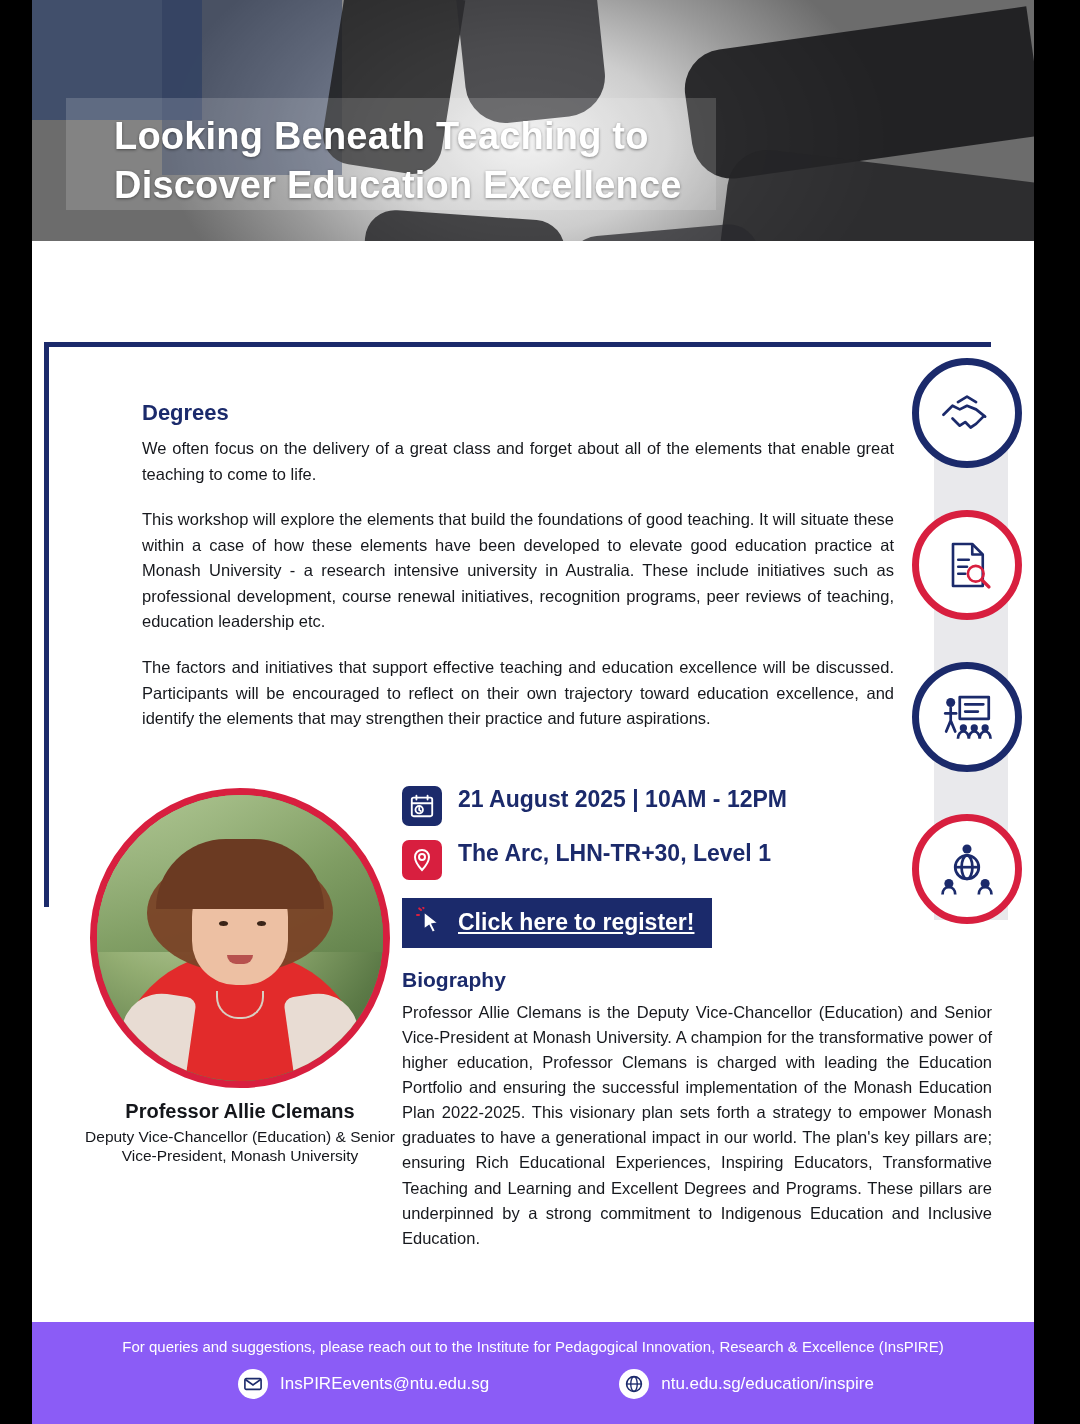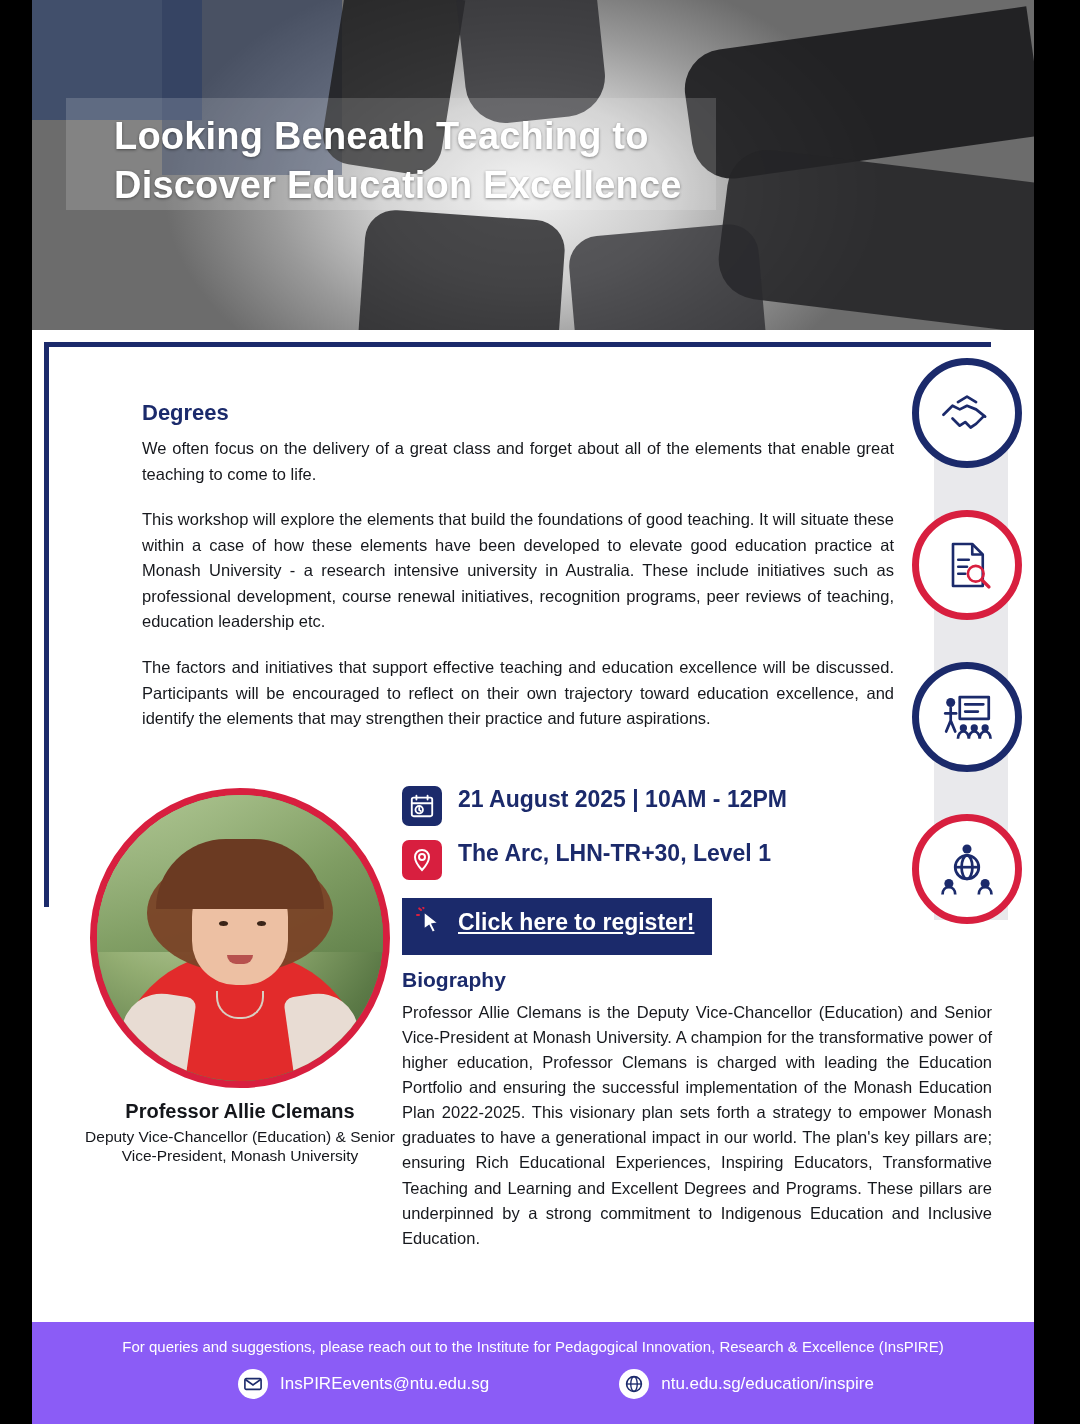--- a/index.html
+++ b/index.html
@@ -1,21 +1,21 @@
 <!DOCTYPE html>
 <html><head>
 <meta charset="utf-8">
 <style>
   html,body{margin:0;padding:0;background:#000;}
   body{width:1080px;height:1424px;overflow:hidden;font-family:"Liberation Sans",sans-serif;}
   .page{position:relative;width:1080px;height:1424px;background:#000;}
   .poster{position:absolute;left:32px;top:0;width:1002px;height:1424px;background:#ffffff;overflow:hidden;}
 
   
-  .hero{position:relative;width:1002px;height:330px;overflow:hidden;background:#0f766e;padding-left:24px;}
+  .hero{position:relative;width:1002px;height:241px;overflow:hidden;background:#0f766e;padding-left:24px;}
   .hero-photo{position:absolute;inset:0;
     background:
       radial-gradient(ellipse 360px 230px at 48% 58%, #f2f0ee 0%, #cfcdca 40%, #9b9996 70%, #6e6c6a 100%),
       linear-gradient(100deg,#7c7c7e 0%,#9a9a9b 18%,#bdbcbb 38%,#d6d4d2 50%,#a9a7a5 66%,#6f6e6d 82%,#4c4b4b 100%);
     filter:grayscale(1);
   }
   .hero-shape-a{position:absolute;left:0;top:0;width:170px;height:120px;background:#3a4a6b;opacity:.85;}
   .hero-shape-b{position:absolute;left:130px;top:0;width:180px;height:175px;background:#2d3c5c;opacity:.55;}
   .hero-arm-1{position:absolute;left:300px;top:-10px;width:120px;height:180px;background:#1d1d1f;opacity:.85;transform:rotate(9deg);border-radius:0 0 30px 30px;}
   .hero-arm-2{position:absolute;left:430px;top:-20px;width:140px;height:140px;background:#2b2b2e;opacity:.8;transform:rotate(-6deg);border-radius:0 0 40px 40px;}
@@ -47,21 +47,21 @@
   .c3{top:304px;}
   .c4{top:456px;}
 
   
   .details{position:absolute;left:370px;top:448px;width:520px;}
   .det-row{display:flex;align-items:flex-start;margin-bottom:14px;}
   .det-ico{width:40px;height:40px;border-radius:7px;display:flex;align-items:center;justify-content:center;margin-right:16px;flex:none;}
   .det-ico.navy{background:#1b2a6b;}
   .det-ico.red{background:#d81f3f;}
   .det-txt{color:#1b2a6b;font-size:23px;font-weight:bold;}
-  .register{display:inline-flex;align-items:center;background:#1b2a6b;padding:9px 18px 18px 14px;margin-top:4px;}
+  .register{display:inline-flex;align-items:center;background:#1b2a6b;padding:9px 18px 11px 14px;margin-top:4px;}
   .register .cursor{width:30px;height:30px;margin-right:12px;flex:none;}
   .register-label{color:#ffffff;font-size:23px;font-weight:bold;text-decoration:underline;}
 
   
   .speaker{position:absolute;left:48px;top:450px;width:320px;text-align:center;}
   .portrait-ring{width:300px;height:300px;border-radius:50%;border:7px solid #d81f3f;box-sizing:border-box;overflow:hidden;position:relative;background:#6e8f5a;margin:0 auto;}
   .pt-bg{position:absolute;inset:0;background:
       radial-gradient(circle at 30% 22%, #cfe0b8 0%, #93ad72 40%, #5c7a47 75%, #3f5a31 100%);}
   .pt-bg2{position:absolute;left:-10%;top:-5%;width:120%;height:60%;background:linear-gradient(160deg,#b9cf9c,#7f9d63 60%,#5f7f49);opacity:.9;}
   .pt-body{position:absolute;left:50%;bottom:-6px;transform:translateX(-50%);width:250px;height:135px;background:#e22b2b;border-radius:120px 120px 0 0;}

